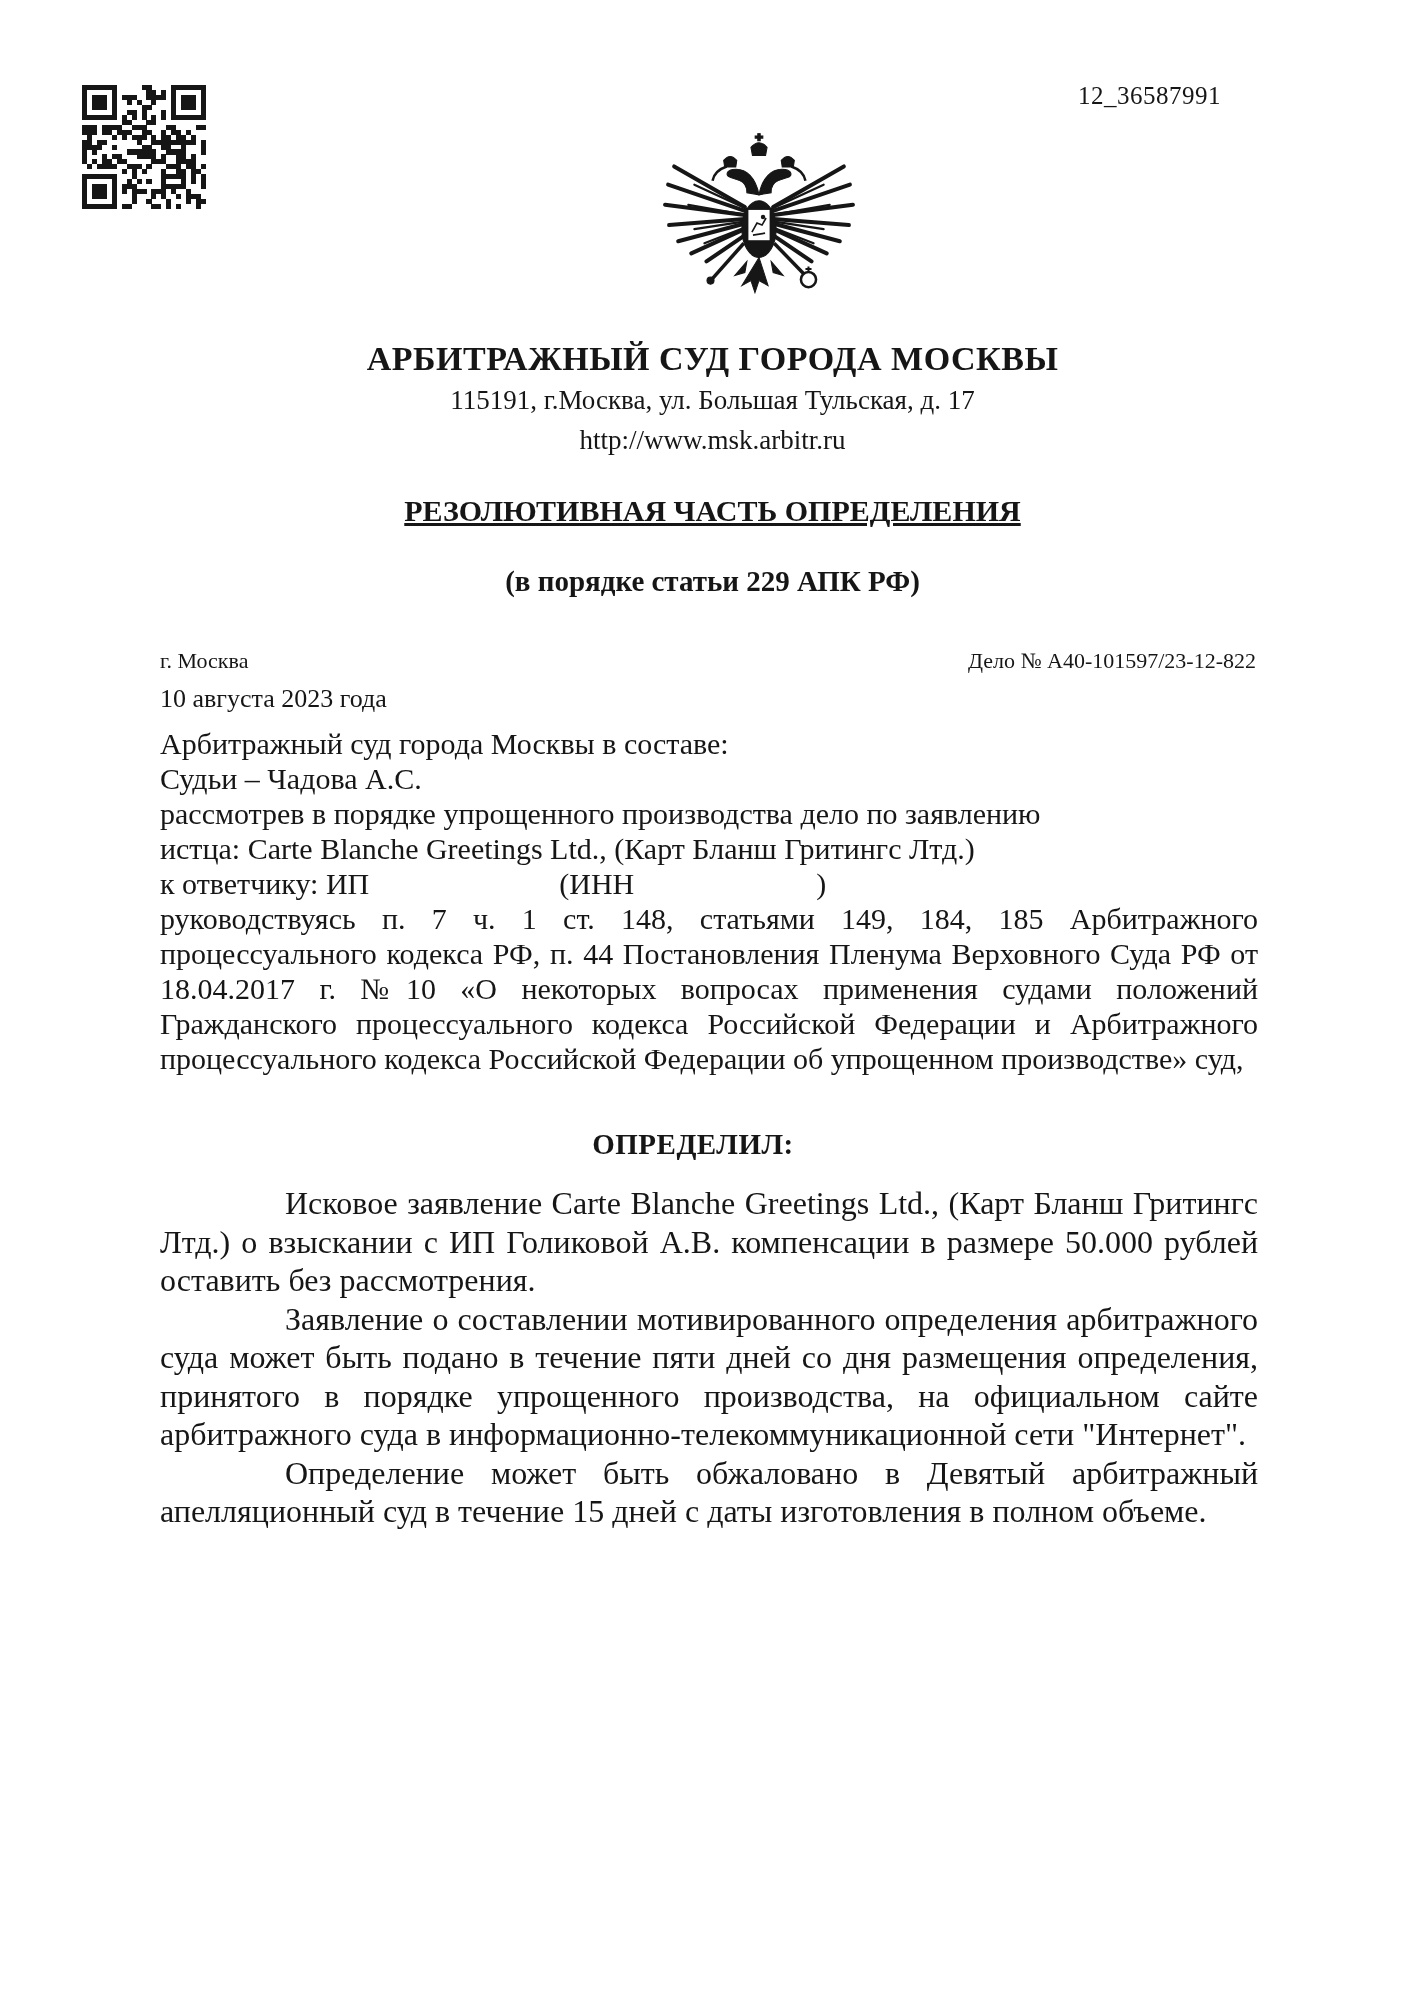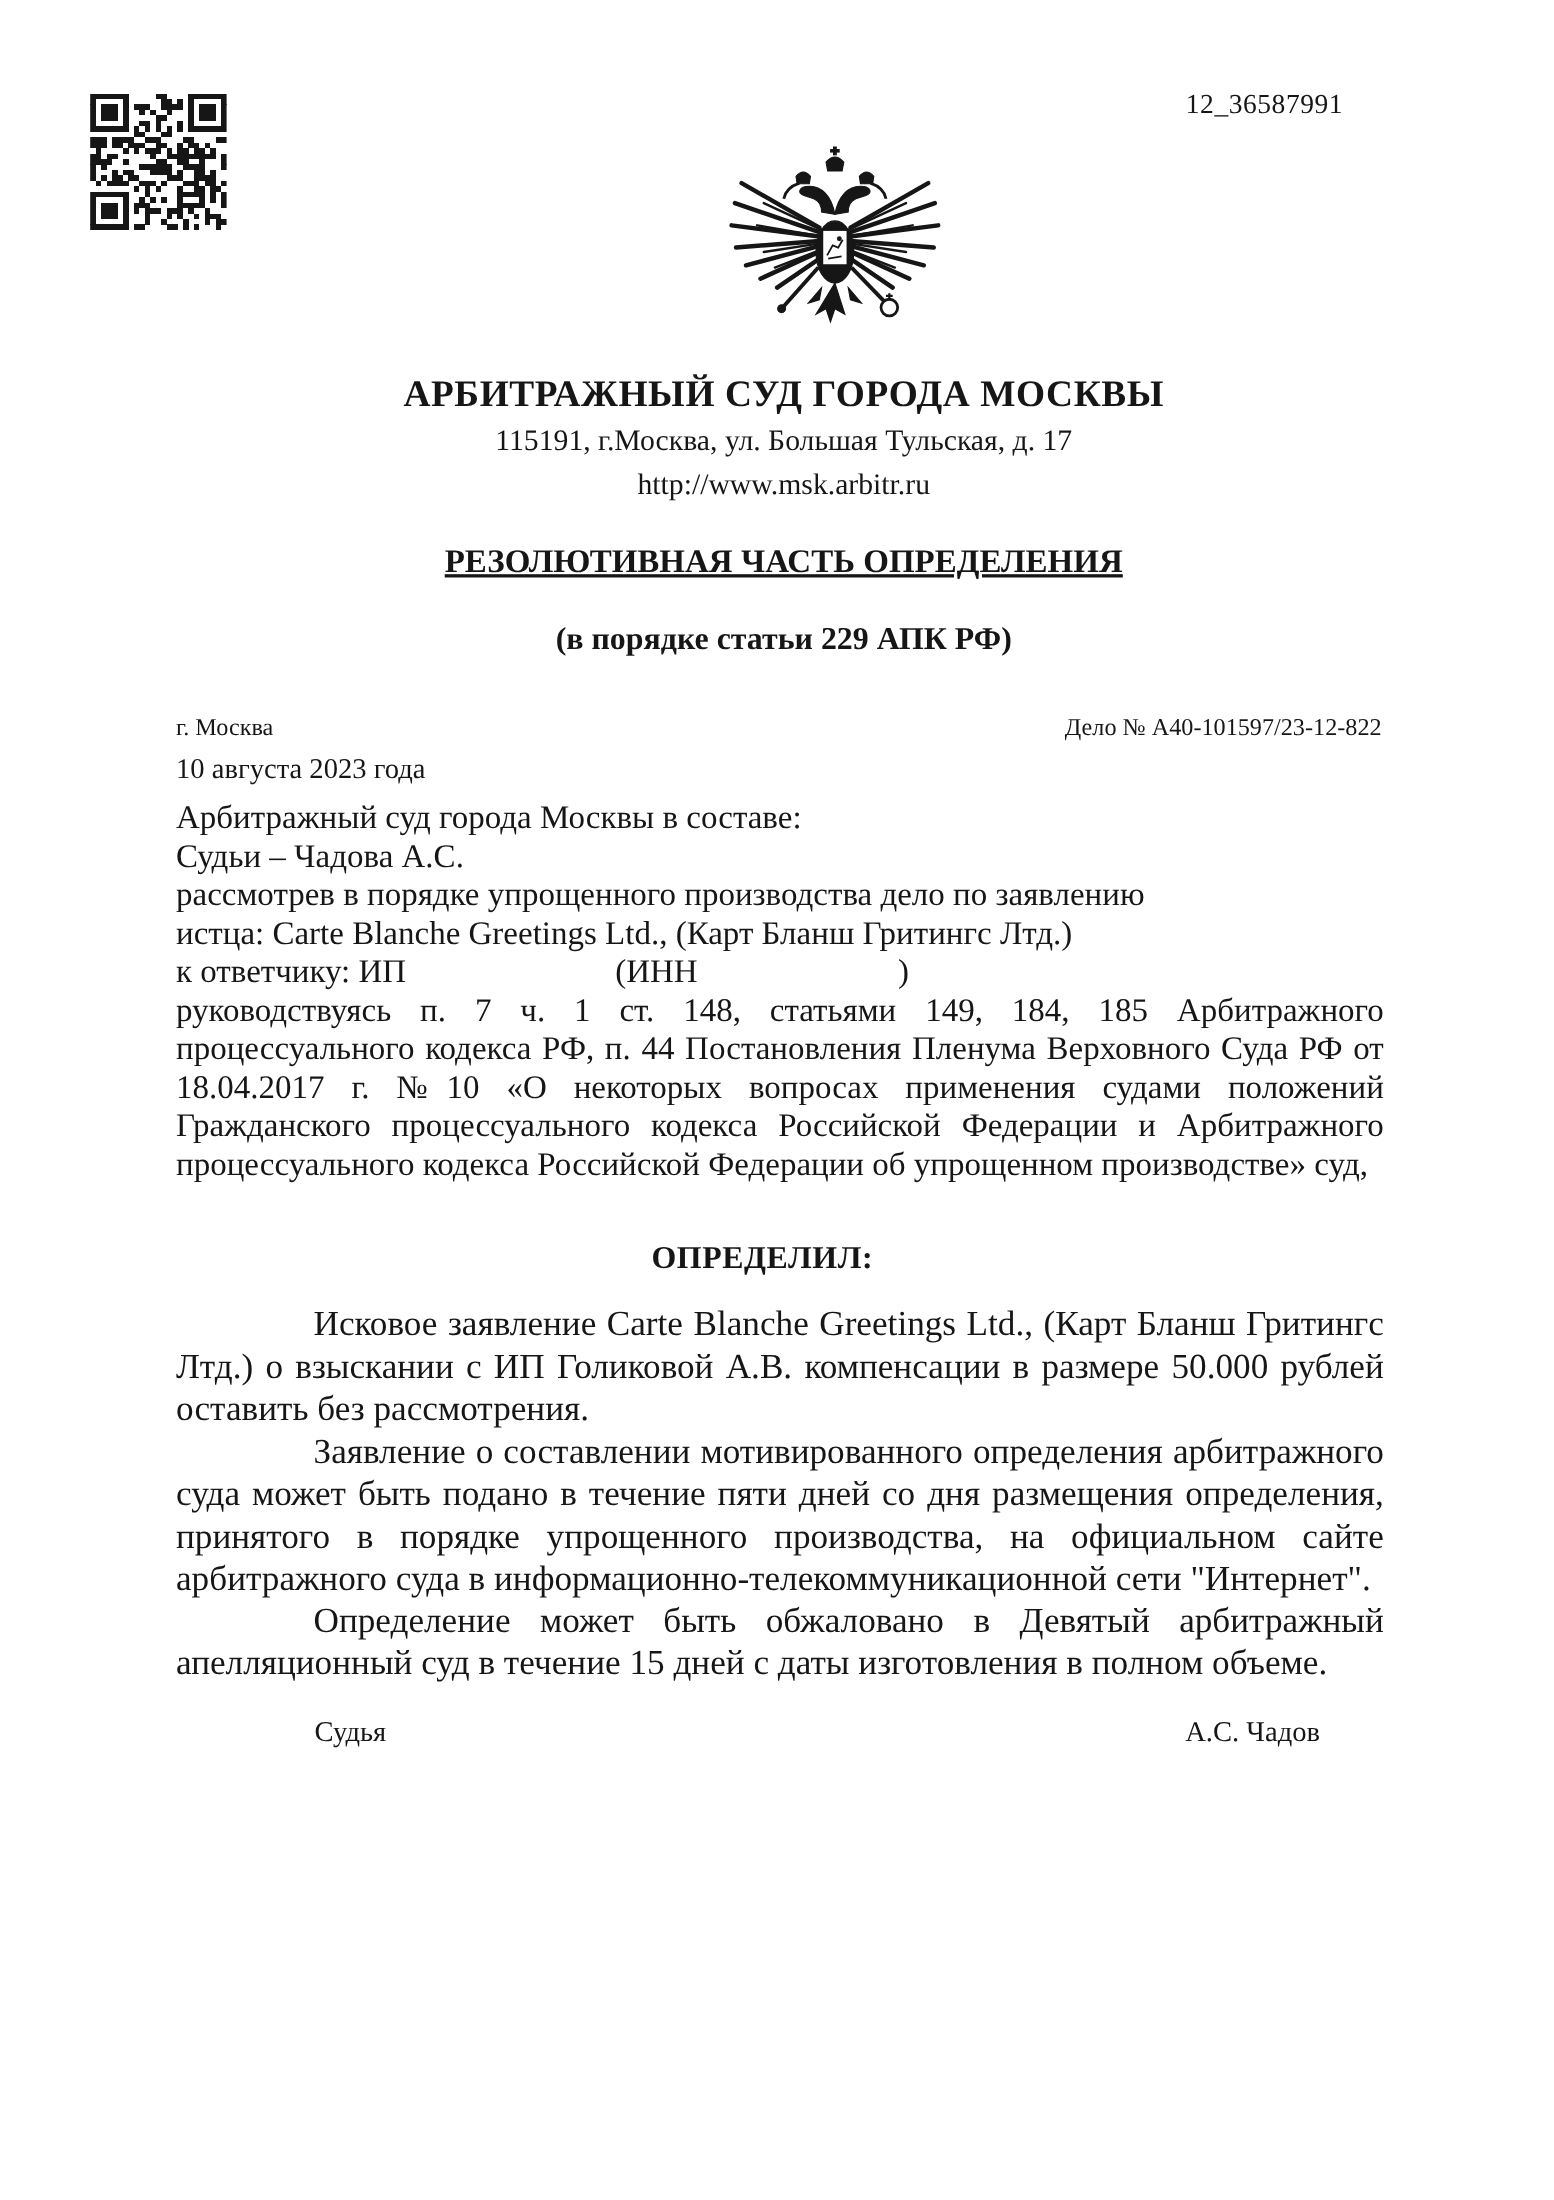--- a/index.html
+++ b/index.html
@@ -446,18 +446,14 @@
     <div class="justified">руководствуясь п. 7 ч. 1 ст. 148, статьями 149, 184, 185 Арбитражного процессуального кодекса РФ, п. 44 Постановления Пленума Верховного Суда РФ от 18.04.2017 г. №10 «О некоторых вопросах применения судами положений Гражданского процессуального кодекса Российской Федерации и Арбитражного процессуального кодекса Российской Федерации об упрощенном производстве» суд,</div>
   </div>
 
   <div class="abs ruling-heading">ОПРЕДЕЛИЛ:</div>
   <div class="abs ruling">
     <p>Исковое заявление Carte Blanche Greetings Ltd., (Карт Бланш Гритингс Лтд.) о взыскании с ИП Голиковой А.В. компенсации в размере 50.000 рублей оставить без рассмотрения.</p>
     <p>Заявление о составлении мотивированного определения арбитражного суда может быть подано в течение пяти дней со дня размещения определения, принятого в порядке упрощенного производства, на официальном сайте арбитражного суда в информационно-телекоммуникационной сети "Интернет".</p>
     <p>Определение может быть обжаловано в Девятый арбитражный апелляционный суд в течение 15 дней с даты изготовления в полном объеме.</p>
   </div>
 
-  <div class="abs sig-row">
-    <span>Судья</span>
-    <span>А.С. Чадов</span>
-  </div>
 
 </div>
 
 </body></html>

